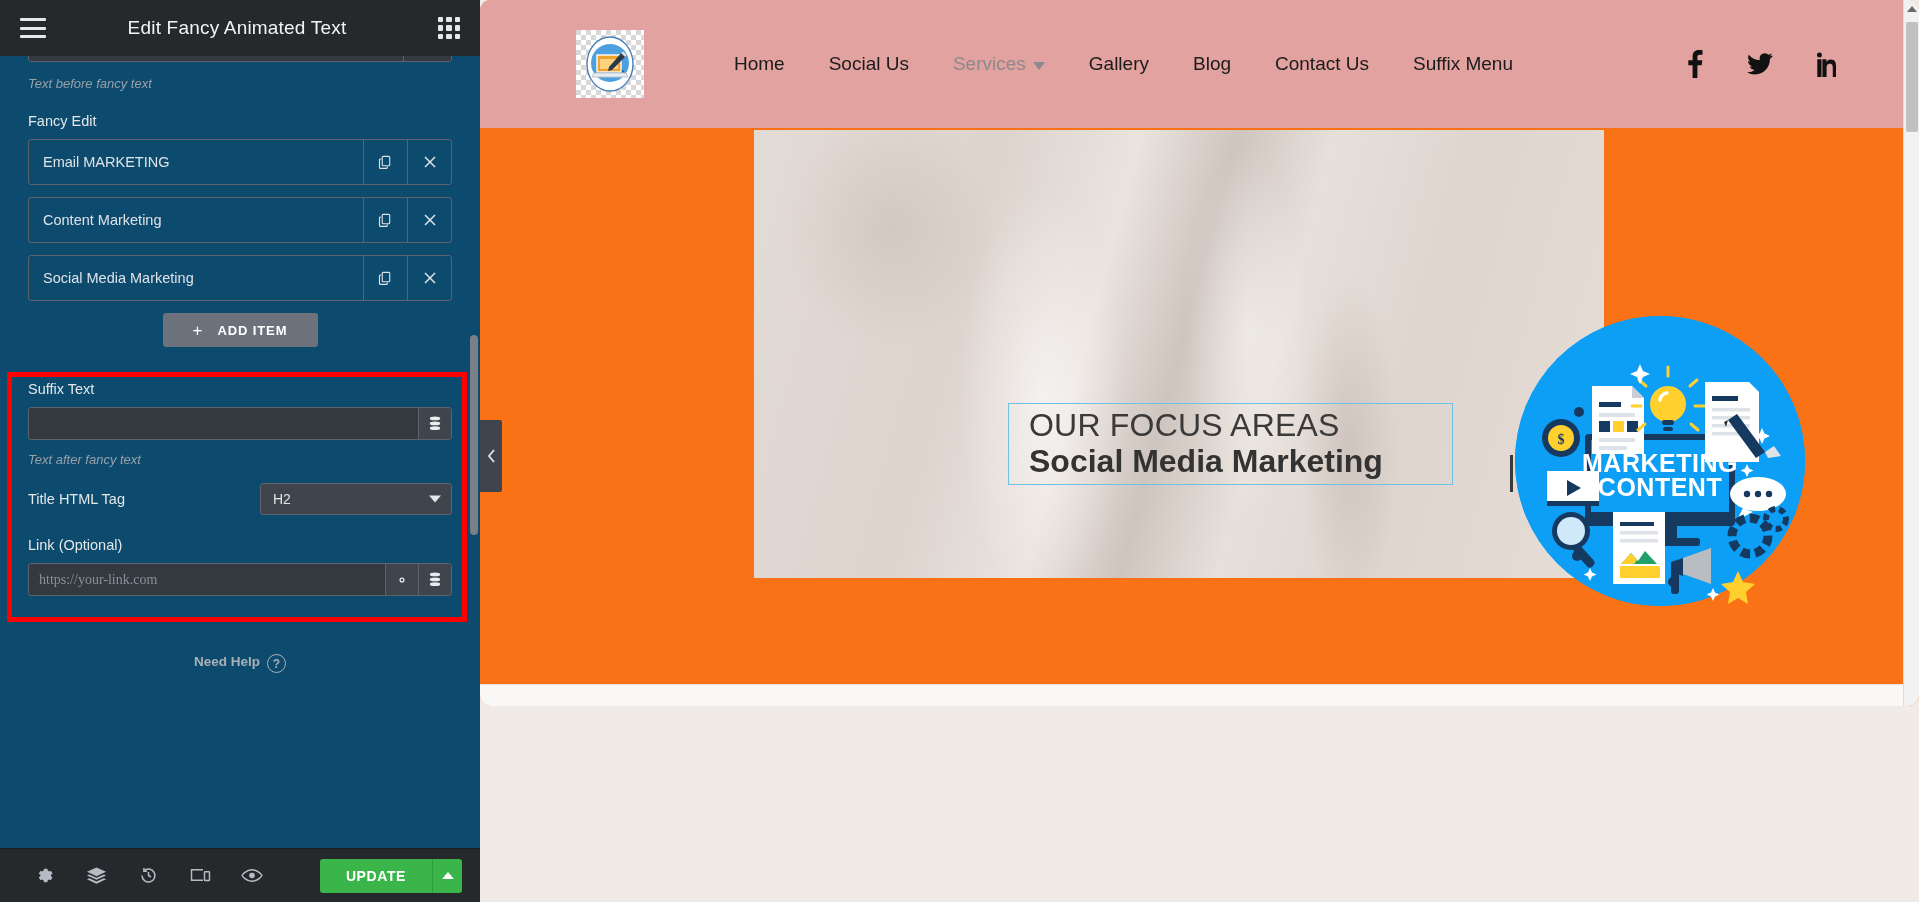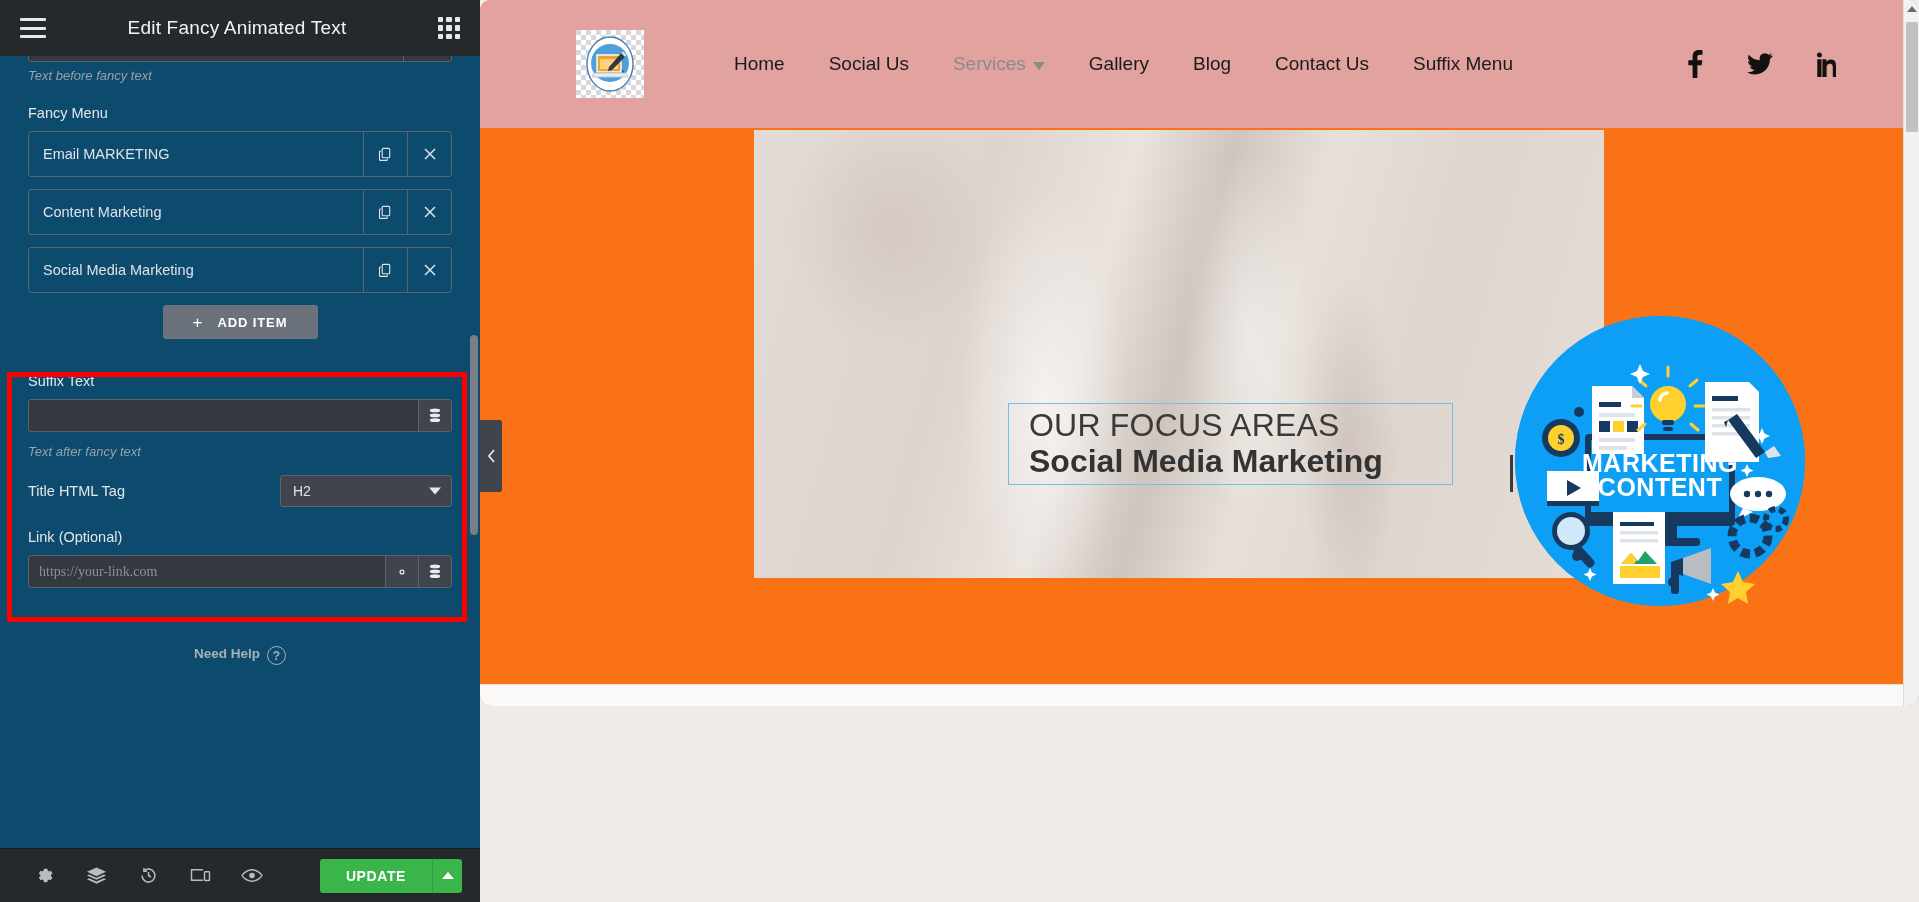--- a/index.html
+++ b/index.html
@@ -35,21 +35,21 @@
     letter-spacing: .2px;
     margin-left: -10px;
   }
   .grid-icon { width: 22px; height: 22px; display: grid; grid-template-columns: repeat(3, 1fr); grid-template-rows: repeat(3,1fr); gap: 3px; cursor: pointer; }
   .grid-icon i { background: #e6e8ea; border-radius: 1px; display:block; }
 
   .panel-body {
     position: relative;
     flex: 1 1 auto;
     overflow: hidden;
-    padding: 0 28px;
+    padding: 8px 28px;
   }
   
   .cut-field {
     position: absolute; left: 28px; right: 28px; top: -42px;
     height: 48px; border: 1px solid #5d636d; border-radius: 3px;
     background: #34383f;
   }
   .cut-field-btn {
     position: absolute; right: 0; top: 0; bottom: 0; width: 48px;
     border-left: 1px solid #5d636d;
@@ -117,21 +117,21 @@
   .addon {
     width: 33px; flex: 0 0 33px;
     border-left: 1px solid #5d636d;
     display: flex; align-items: center; justify-content: center;
     color: #e9ecef; cursor: pointer;
     background: #3f444d;
   }
   .row-inline { display: flex; align-items: center; justify-content: space-between; margin-top: 16px; }
   .row-inline > .field-label { margin: 0; }
   .select-wrap {
-    position: relative; width: 172px; height: 32px;
+    position: relative; width: 192px; height: 32px;
     border: 1px solid #5d636d; border-radius: 3px;
     background: #3f444d;
     display: flex; align-items: center;
     padding: 0 12px;
     cursor: pointer;
   }
   .select-wrap .val { color: #dfe3e7; font-size: 14px; }
   .select-wrap .caret {
     position: absolute; right: 10px; top: 50%; transform: translateY(-50%);
     width: 0; height: 0;
@@ -329,21 +329,21 @@
     </div>
 
     <div class="panel-body">
 
       <div class="cut-field">
         <div class="cut-field-btn"></div>
       </div>
 
       <div class="hint">Text before fancy text</div>
 
-      <span class="field-label">Fancy Menu</span>
+      <span class="field-label">Fancy Edit</span>
 
       <div>
         <div class="list-row">
           <div class="txt">Email MARKETING</div>
           <div class="act">
             <svg width="15" height="15" viewBox="0 0 16 16" fill="none" stroke="currentColor" stroke-width="1.2">
               <rect x="4.5" y="1.5" width="8" height="10" rx="1"></rect>
               <path d="M3.5 4.2H2.6a1 1 0 0 0-1 1v8a1 1 0 0 0 1 1h6.3a1 1 0 0 0 1-1v-.9"></path>
             </svg>
           </div>

